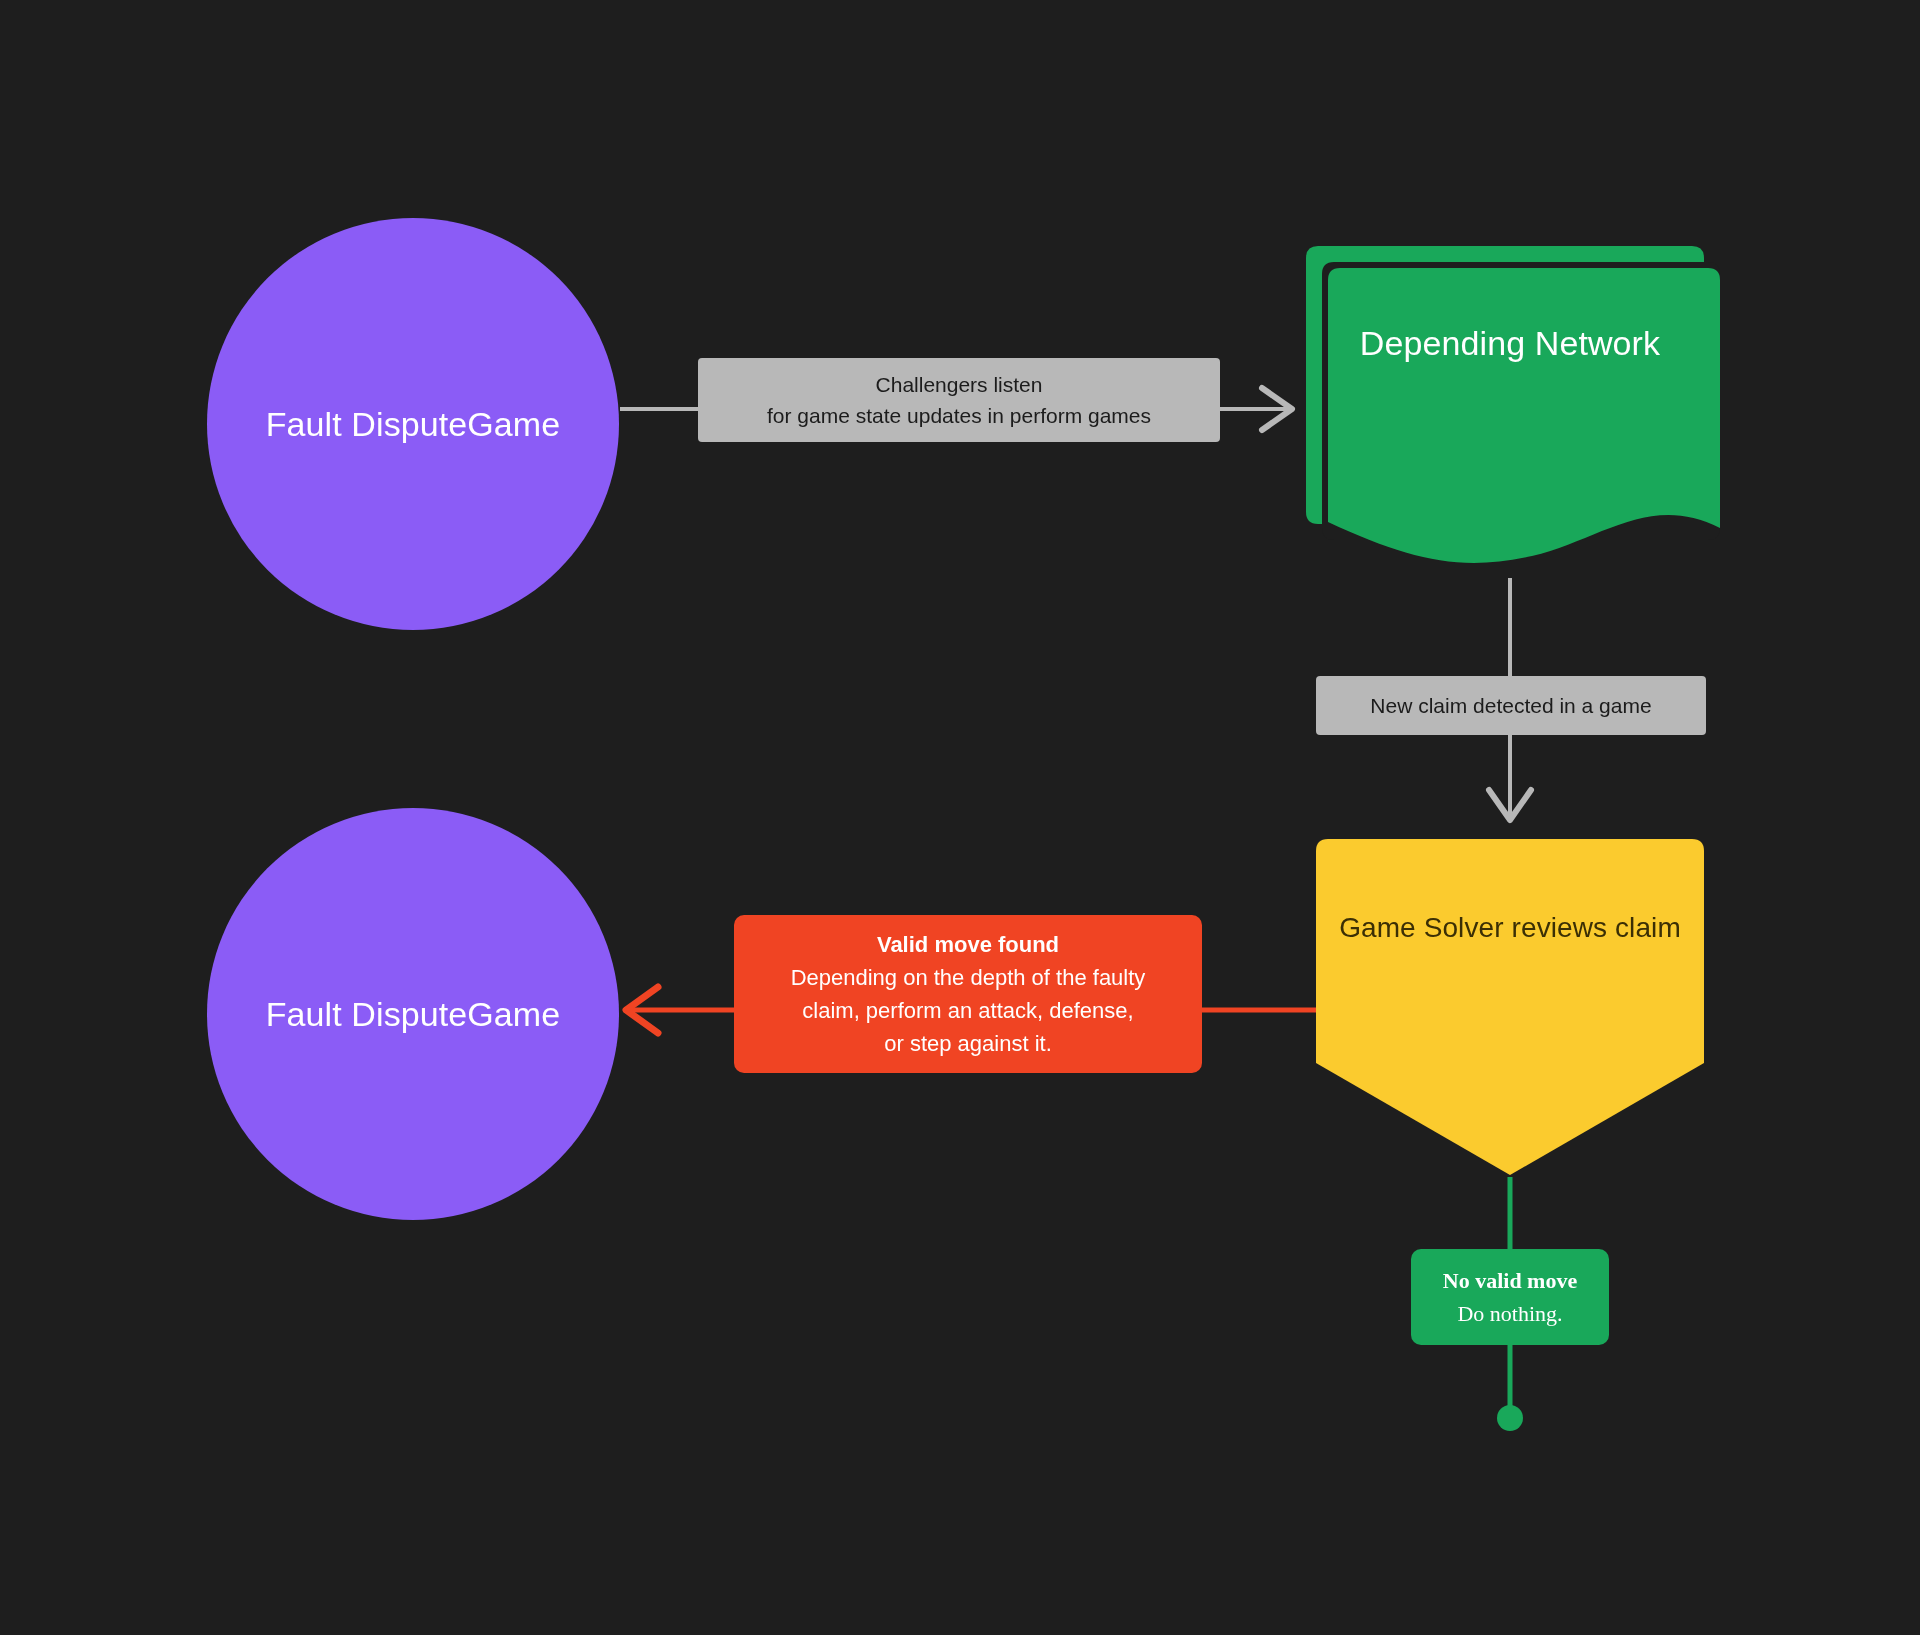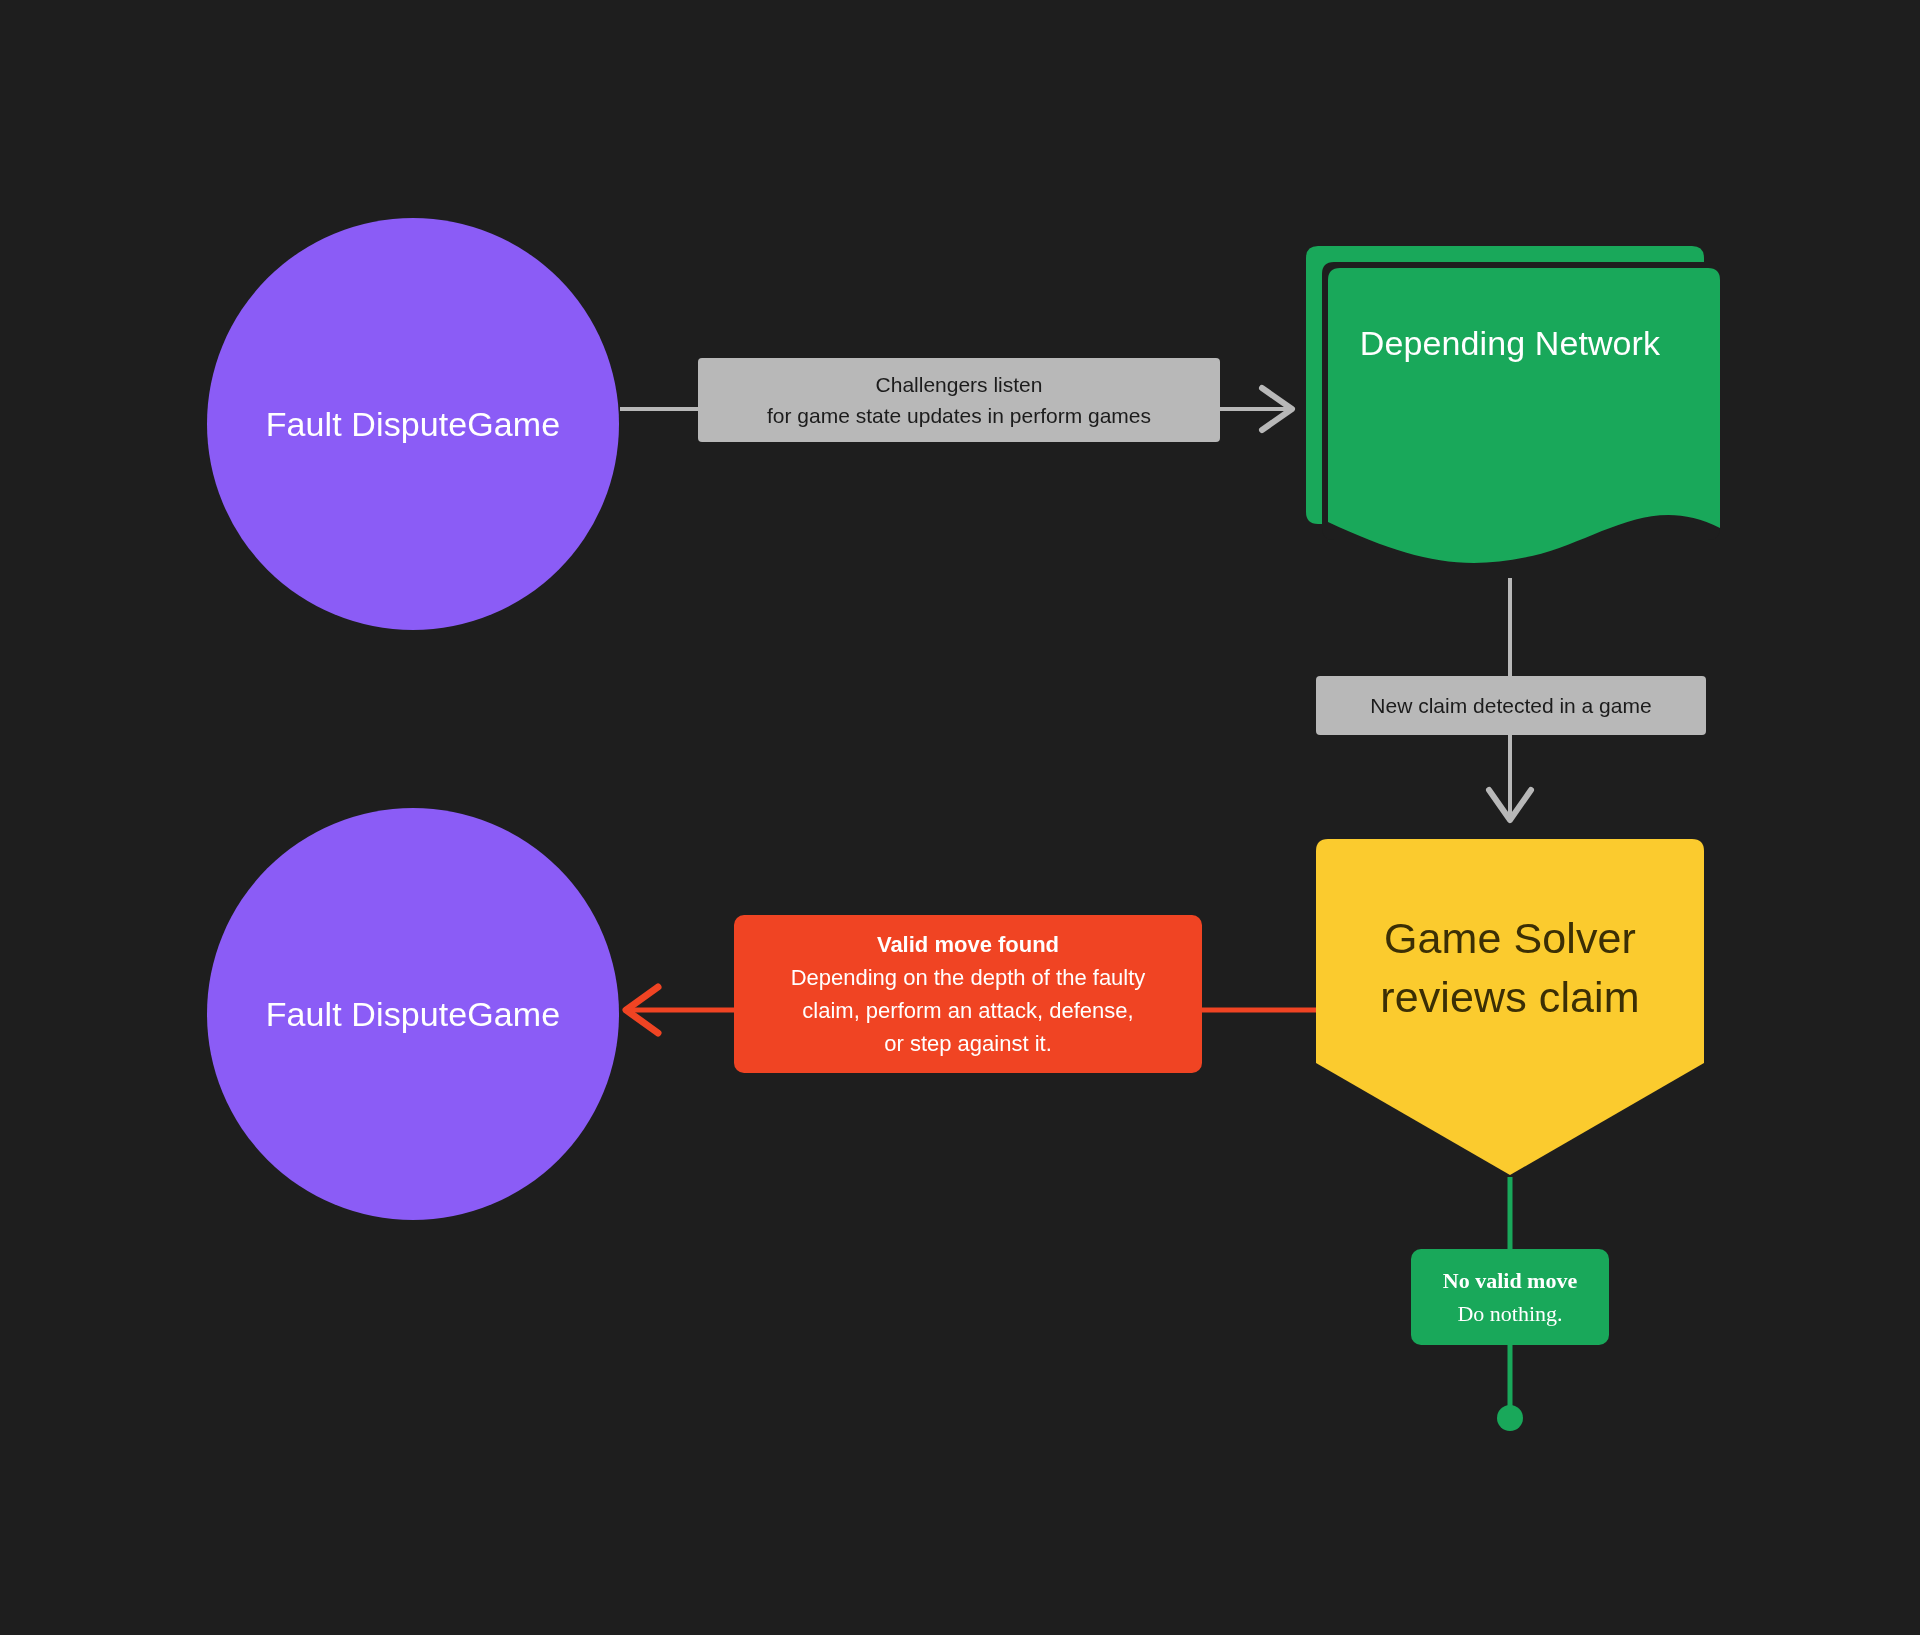--- a/index.html
+++ b/index.html
@@ -65,21 +65,21 @@
   .node-shield {
     position: absolute;
   }
   .node-shield .shield-label {
     position: absolute;
     left: 0;
     top: 0;
     width: 100%;
     text-align: center;
     color: #3b2f05;
-    font-size: 43px;
+    font-size: 28px;
     line-height: 1.38;
     letter-spacing: .1px;
   }
 
   
   .edge-label {
     position: absolute;
     box-sizing: border-box;
     border-radius: 4px;
     text-align: center;

